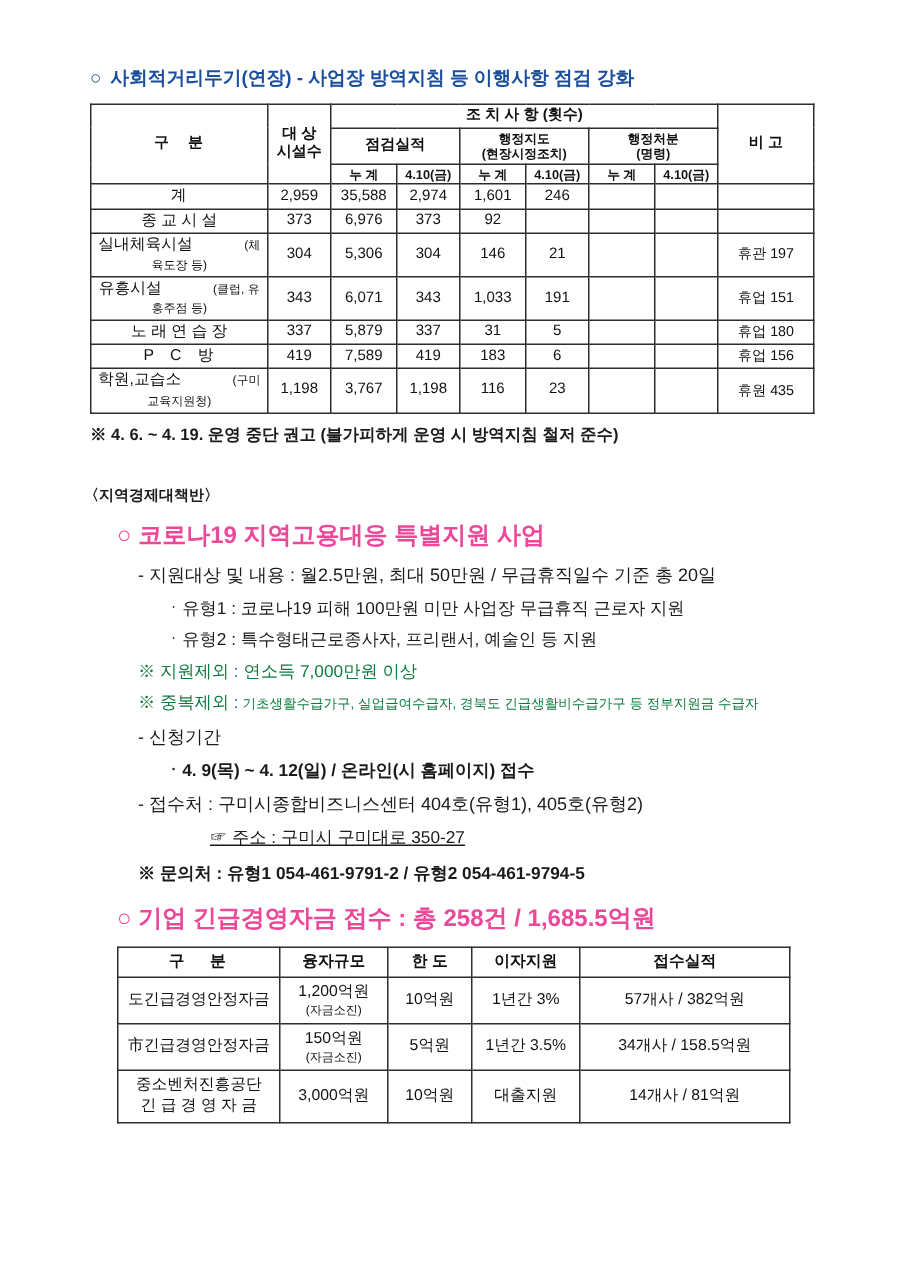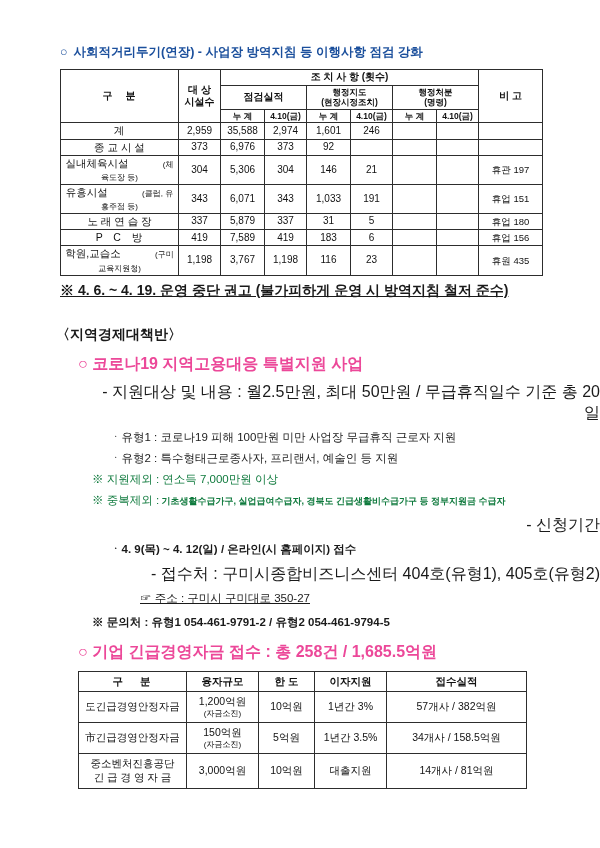--- a/index.html
+++ b/index.html
@@ -73,64 +73,61 @@
   .t1 .subhdr {
     font-size: 8.5px;
   }
   .t1 .rem {
     font-size: 9.5px;
   }
 
   
   .note1 {
     margin: 6px 4px 0 60px;
-    font-size: 14px;
-    font-weight: bold;
-    text-decoration: underline;
+    font-size: 11px;
+    font-weight: bold;
   }
   .note2 {
     margin: 2px 0 0 78px;
     font-size: 11px;
     font-weight: bold;
   }
 
   
   .midtitle {
     margin: 26px 0 0 56px;
-    font-size: 14px;
+    font-size: 10px;
     font-weight: bold;
   }
   .l1 {
     margin: 10px 0 0 78px;
     font-size: 16px;
     font-weight: bold;
     color: #ec4899;
   }
   .l2 {
     margin: 7px 0 0 92px;
-    font-size: 16px;
-    text-align: right;
+    font-size: 12px;
   }
   .l3 {
     margin: 6px 0 0 110px;
     font-size: 11.5px;
   }
   .l3b {
     margin: 6px 0 0 110px;
     font-size: 11.5px;
     font-weight: bold;
   }
   .l2g {
     margin: 6px 12px 0 92px;
     font-size: 11.5px;
     color: #0f7a3d;
   }
   .l2g .tiny {
     font-size: 9px;
-    font-weight: bold;
   }
   .l4 {
     margin: 6px 0 0 140px;
     font-size: 11.5px;
     text-decoration: underline;
   }
   .note3 {
     margin: 9px 0 0 92px;
     font-size: 11.5px;
     font-weight: bold;

